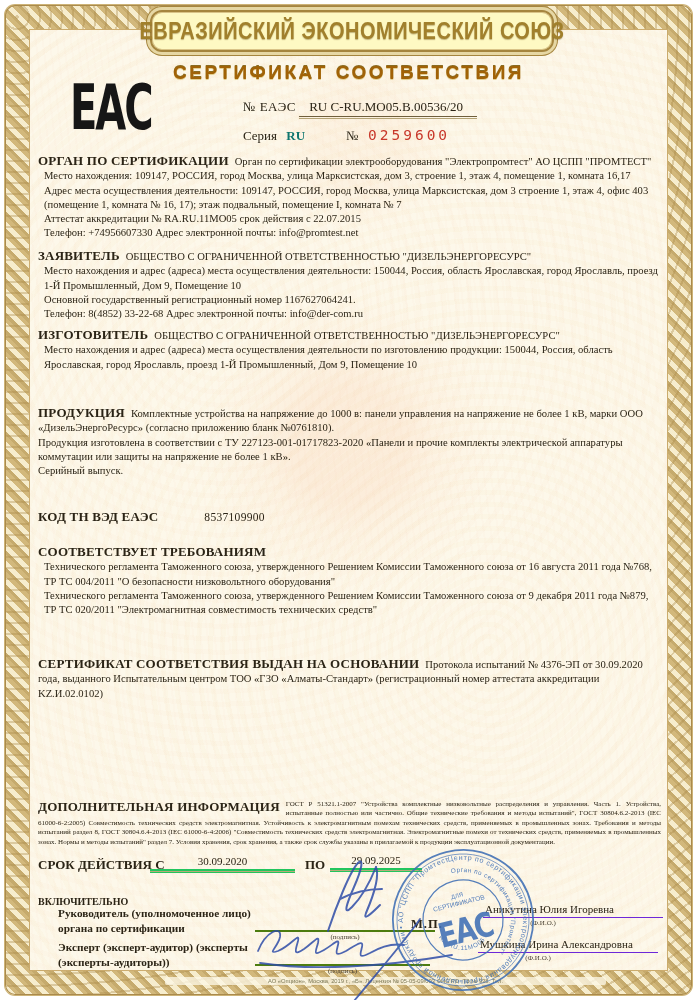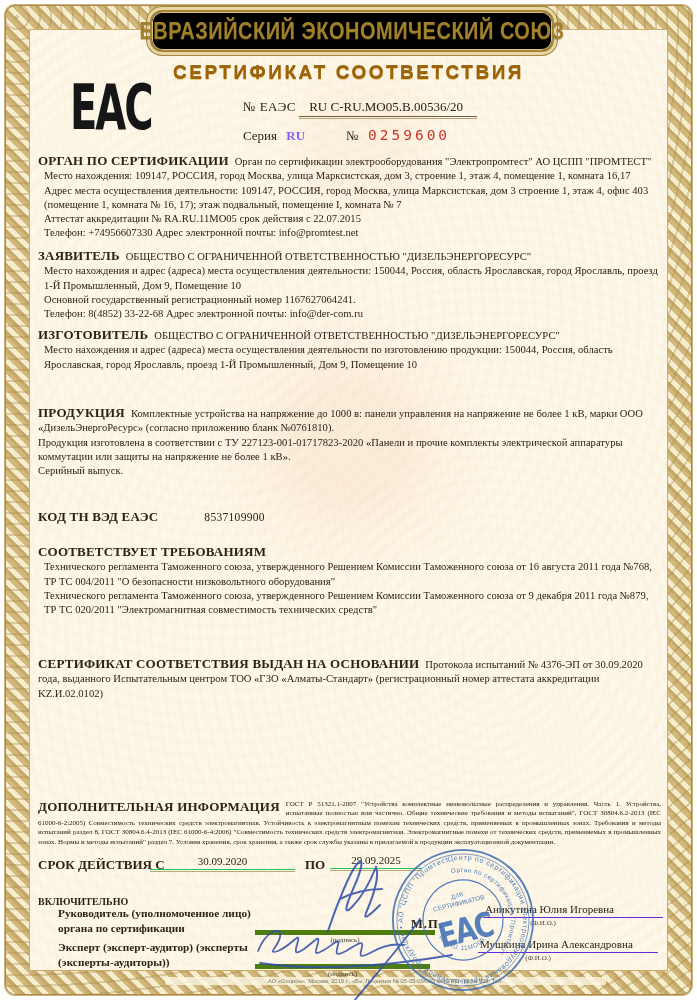--- a/index.html
+++ b/index.html
@@ -26,21 +26,21 @@
     background:
       radial-gradient(circle at 50% 44%, rgba(246,180,140,.16) 0 55px, rgba(246,180,140,.07) 90px, transparent 150px),
       radial-gradient(circle at 52% 12%, rgba(246,190,150,.10) 0 40px, transparent 90px),
       repeating-radial-gradient(circle at 30% 30%, rgba(242,195,155,.05) 0 5px, transparent 5px 13px),
       repeating-radial-gradient(circle at 72% 66%, rgba(232,202,124,.05) 0 5px, transparent 5px 12px),
       repeating-linear-gradient(83deg, rgba(240,175,150,.035) 0 2px, transparent 2px 7px);
   }
   
   .banner {
     position:absolute; left:150px; top:10px; width:400px; height:38px; z-index:3;
-    border:2px solid #a5853e; border-radius:12px; background:#000000;
+    border:2px solid #a5853e; border-radius:12px; background:#fef9c3;
     box-shadow: 0 0 0 3px rgba(233,219,170,.95), 0 0 0 4px #a5853e, inset 0 0 0 1px #d9c387;
     display:flex; align-items:center; justify-content:center;
   }
   .banner-text {
     font-family:"Liberation Sans", sans-serif; font-weight:700; font-size:20px;
     letter-spacing:.5px; color:#a1802c; transform:scaleY(1.18);
     text-shadow:0 1px 1px rgba(120,90,28,.45); white-space:nowrap;
   }
   .doc-title {
     position:absolute; left:0; right:0; top:62px; z-index:2; text-align:center;
@@ -51,48 +51,48 @@
   .eac {
     position:absolute; left:70px; top:72px; z-index:2;
     font-family:"DejaVu Sans", sans-serif; font-weight:900; font-size:40px;
     letter-spacing:-2px; color:#161616; transform:scaleY(1.55); transform-origin:top left;
   }
   .num-line { position:absolute; left:243px; top:99px; z-index:2; font-size:13px; }
   .num-label { letter-spacing:.5px; }
   .u2 { display:inline-block; position:relative; padding:0 14px 1px 10px; border-bottom:1px solid #6f5f3c; }
   .u2::after { content:""; position:absolute; left:0; right:0; bottom:-3px; border-bottom:1px solid #b4a476; }
   .series-line { position:absolute; left:243px; top:127px; z-index:2; font-size:13px; }
-  .red { color:#8b5cf6; font-weight:700; }
+  .red { color:#0f766e; font-weight:700; }
   .series-value { margin-left:6px; }
   .serial-label { margin-left:38px; }
   .serial-number {
     font-family:"DejaVu Sans Mono", monospace; font-weight:400; color:#c8372a;
     font-size:14.5px; letter-spacing:3px; margin-left:6px;
   }
   
   .sec { position:absolute; left:38px; width:623px; z-index:2; font-size:10.6px; line-height:1.345; }
   .sec-label { font-weight:700; font-size:13px; letter-spacing:.2px; }
   .inline-gap { margin-right:6px; }
   .body-lines > div { padding-left:6px; }
   .addl { text-align:justify; font-size:7px; line-height:1.34; }
   .addl .sec-label { float:left; margin-right:6px; font-size:13px; line-height:1.05; }
   .code-value { font-size:11.5px; margin-left:46px; letter-spacing:.3px; }
   
   .validity-label { position:absolute; left:38px; top:857px; z-index:2; font-weight:700; font-size:13px; }
   .v-from { position:absolute; left:150px; top:855px; width:145px; z-index:2; text-align:center; font-size:11px; }
   .v-po { position:absolute; left:305px; top:857px; z-index:2; font-weight:700; font-size:13px; }
   .v-to { position:absolute; left:330px; top:854px; width:92px; z-index:2; text-align:center; font-size:11px; }
-  .v-date { display:block; border-bottom:1px solid #22c55e; padding-bottom:2px; position:relative; }
+  .v-date { display:block; border-bottom:4px solid #22c55e; padding-bottom:2px; position:relative; }
   .v-date::after { content:""; position:absolute; left:0; right:0; bottom:-3px; border-bottom:1px solid #b9a97a; }
   .v-incl { position:absolute; left:38px; top:877px; z-index:2; font-weight:700; font-size:10px;margin-top:19px; }
   
   .role { position:absolute; z-index:2; font-weight:700; font-size:11.3px; line-height:1.32; }
   .role-head { left:58px; top:906px; width:200px; }
   .role-expert { left:58px; top:940px; width:215px; }
-  .sigline { position:absolute; z-index:2; border-top:5px solid #4d7c0f; text-align:center;
+  .sigline { position:absolute; z-index:2; border-top:2px solid #4d7c0f; text-align:center;
              font-size:7px; color:#4a4234; padding-top:1px; }
   .sigline-head { left:255px; top:930px; width:180px; }
   .sigline-expert { left:255px; top:964px; width:175px; }
   .name-block { position:absolute; z-index:2; width:180px; font-size:11px; }
   .name-head { left:483px; top:903px; }
   .name-expert { left:478px; top:938px; }
   .name-text { display:block; border-bottom:1px solid #6d28d9; padding:0 2px 2px 2px; white-space:nowrap; }
   .name-caption { display:block; text-align:center; font-size:7px; color:#4a4234; padding-top:1px; width:120px; }
   .mp { position:absolute; left:411px; top:917px; z-index:4; font-weight:700; font-size:12.5px; letter-spacing:1px; }
   

